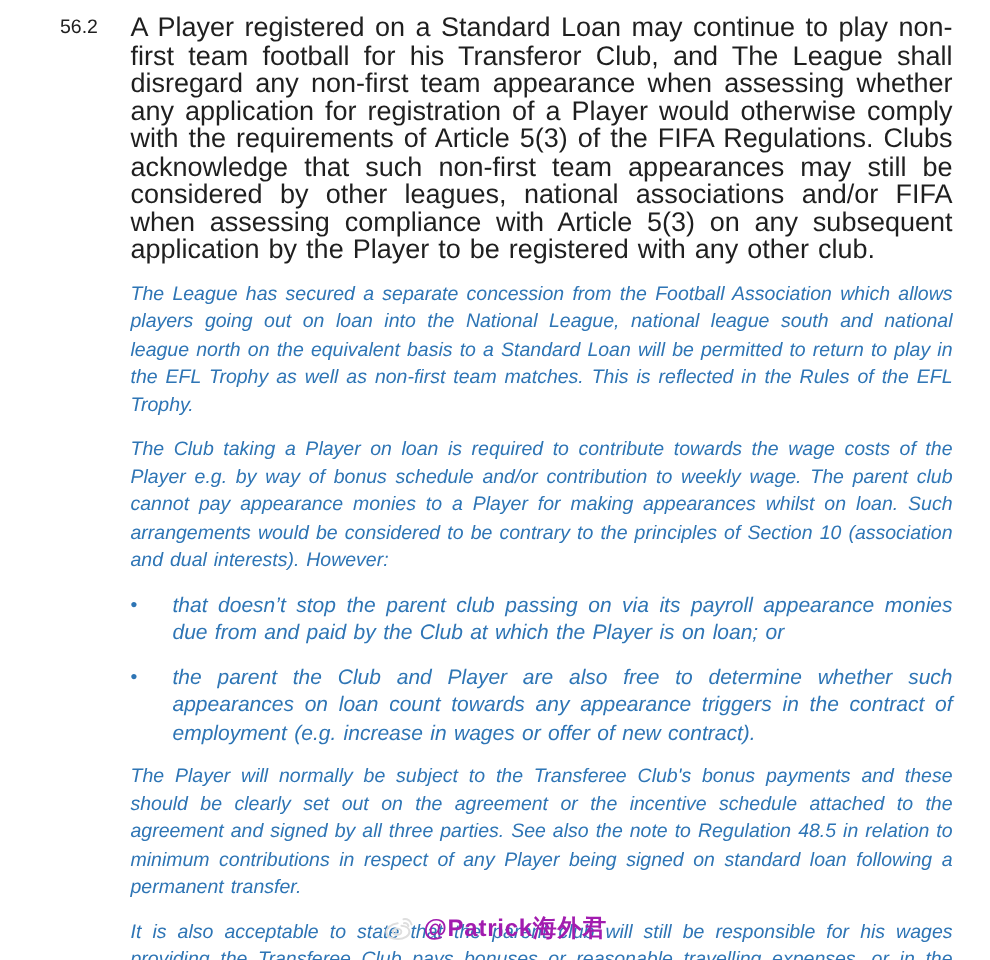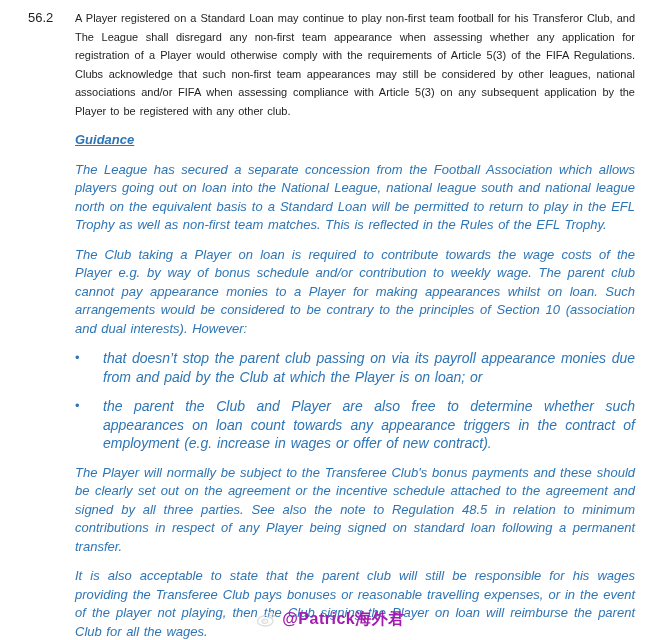--- a/index.html
+++ b/index.html
@@ -4,37 +4,37 @@
 <style>
   html, body { margin: 0; padding: 0; background: #ffffff; }
   .page {
     position: relative;
     width: 660px;
     height: 640px;
     background: #ffffff;
     font-family: "Liberation Sans", sans-serif;
     overflow: hidden;
     box-sizing: border-box;
-    padding: 9px 25px 0 0;
+    padding: 9px 25px 0 12px;
   }
   .clause-row {
     display: flex;
     align-items: flex-start;
   }
   .clause-number {
     flex: 0 0 75px;
     box-sizing: border-box;
     padding-left: 28px;
     font-size: 13px;
     line-height: 18.5px;
     color: #1f1f1f;
   }
   .clause-text {
     flex: 1;
-    font-size: 11px;
+    font-size: 18px;
     line-height: 18.5px;
     color: #1f1f1f;
     text-align: justify;
     word-spacing: 1px;
   }
   .guidance {
     margin-left: 75px;
     color: #2e75b5;
     font-style: italic;
   }
@@ -89,21 +89,20 @@
 <body>
 
 <div class="page">
 
   <div class="clause-row">
     <div class="clause-number">56.2</div>
     <div class="clause-text">A Player registered on a Standard Loan may continue to play non-first team football for his Transferor Club, and The League shall disregard any non-first team appearance when assessing whether any application for registration of a Player would otherwise comply with the requirements of Article 5(3) of the FIFA Regulations.  Clubs acknowledge that such non-first team appearances may still be considered by other leagues, national associations and/or FIFA when assessing compliance with Article 5(3) on any subsequent application by the Player to be registered with any other club.</div>
   </div>
 
   <div class="guidance">
-    <div class="guidance-heading">Guidance</div>
 
     <div class="g-para">The League has secured a separate concession from the Football Association which allows players going out on loan into the National League, national league south and national league north on the equivalent basis to a Standard Loan will be permitted to return to play in the EFL Trophy as well as non-first team matches. This is reflected in the Rules of the EFL Trophy.</div>
 
     <div class="g-para">The Club taking a Player on loan is required to contribute towards the wage costs of the Player e.g. by way of bonus schedule and/or contribution to weekly wage.  The parent club cannot pay appearance monies to a Player for making appearances whilst on loan. Such arrangements would be considered to be contrary to the principles of Section 10 (association and dual interests).  However:</div>
 
     <div class="bullet-row">
       <div class="bullet-marker">•</div>
       <div class="bullet-text">that doesn’t stop the parent club passing on via its payroll appearance monies due from and paid by the Club at which the Player is on loan; or</div>
     </div>
 

